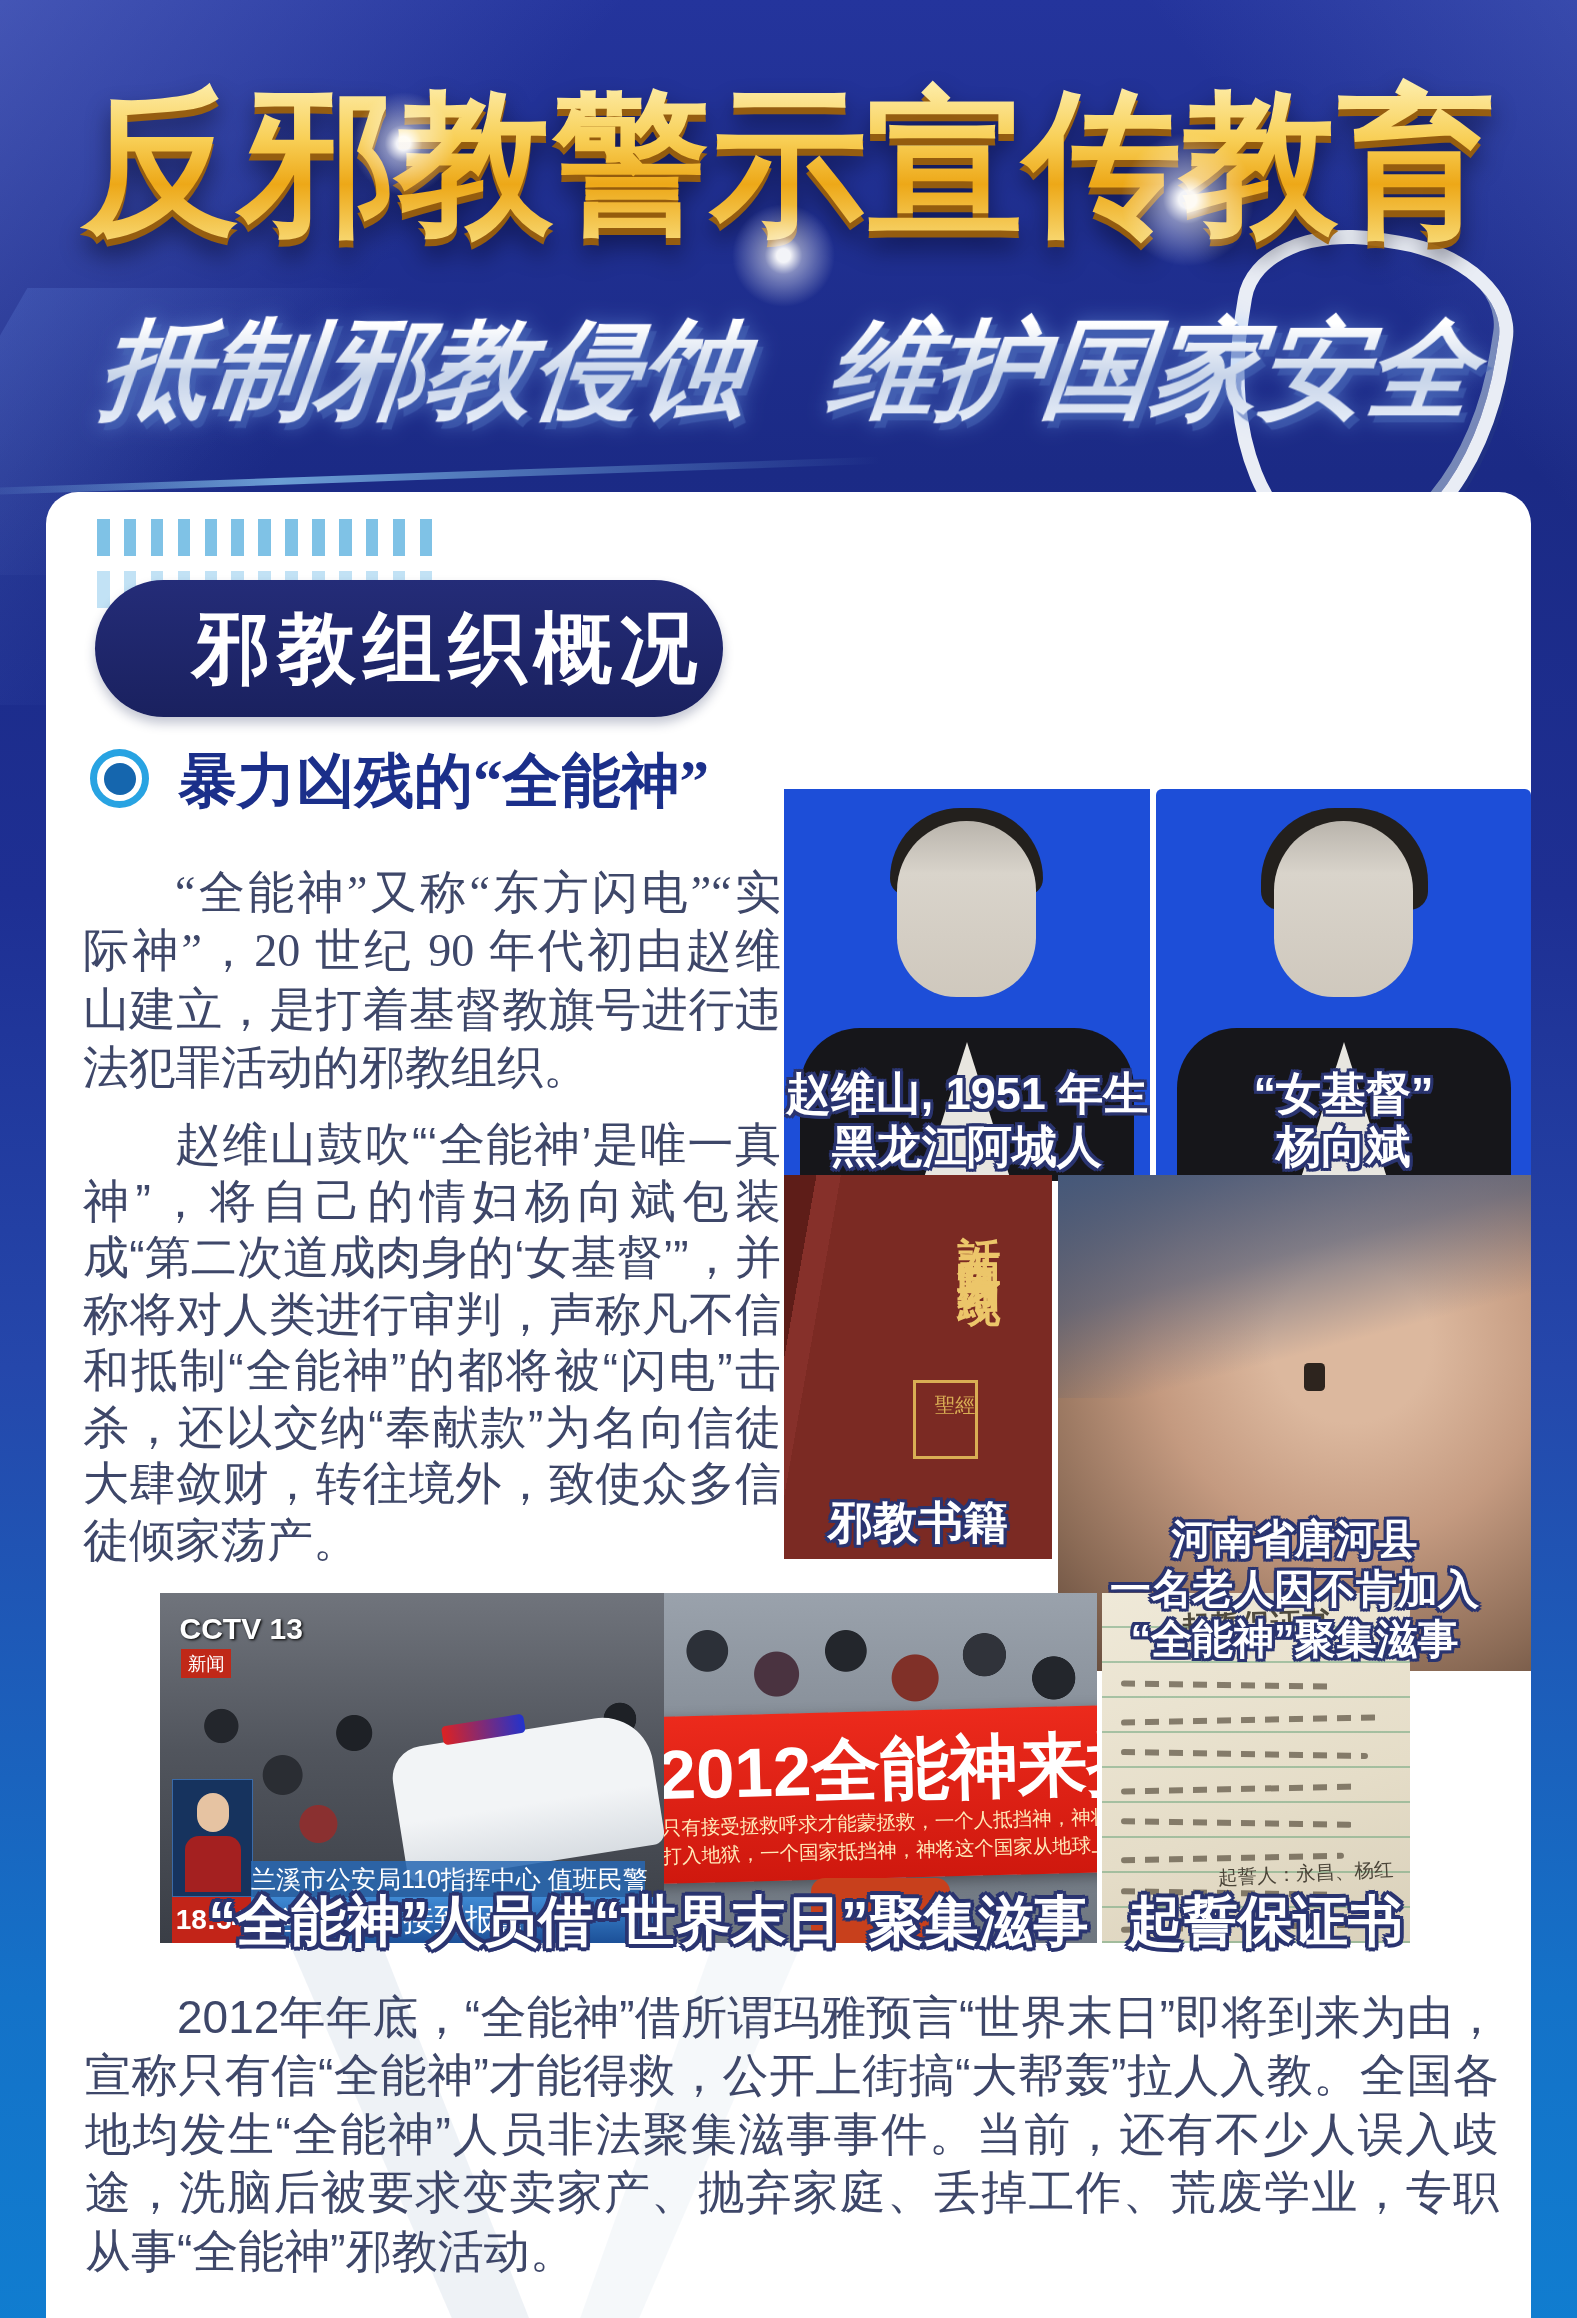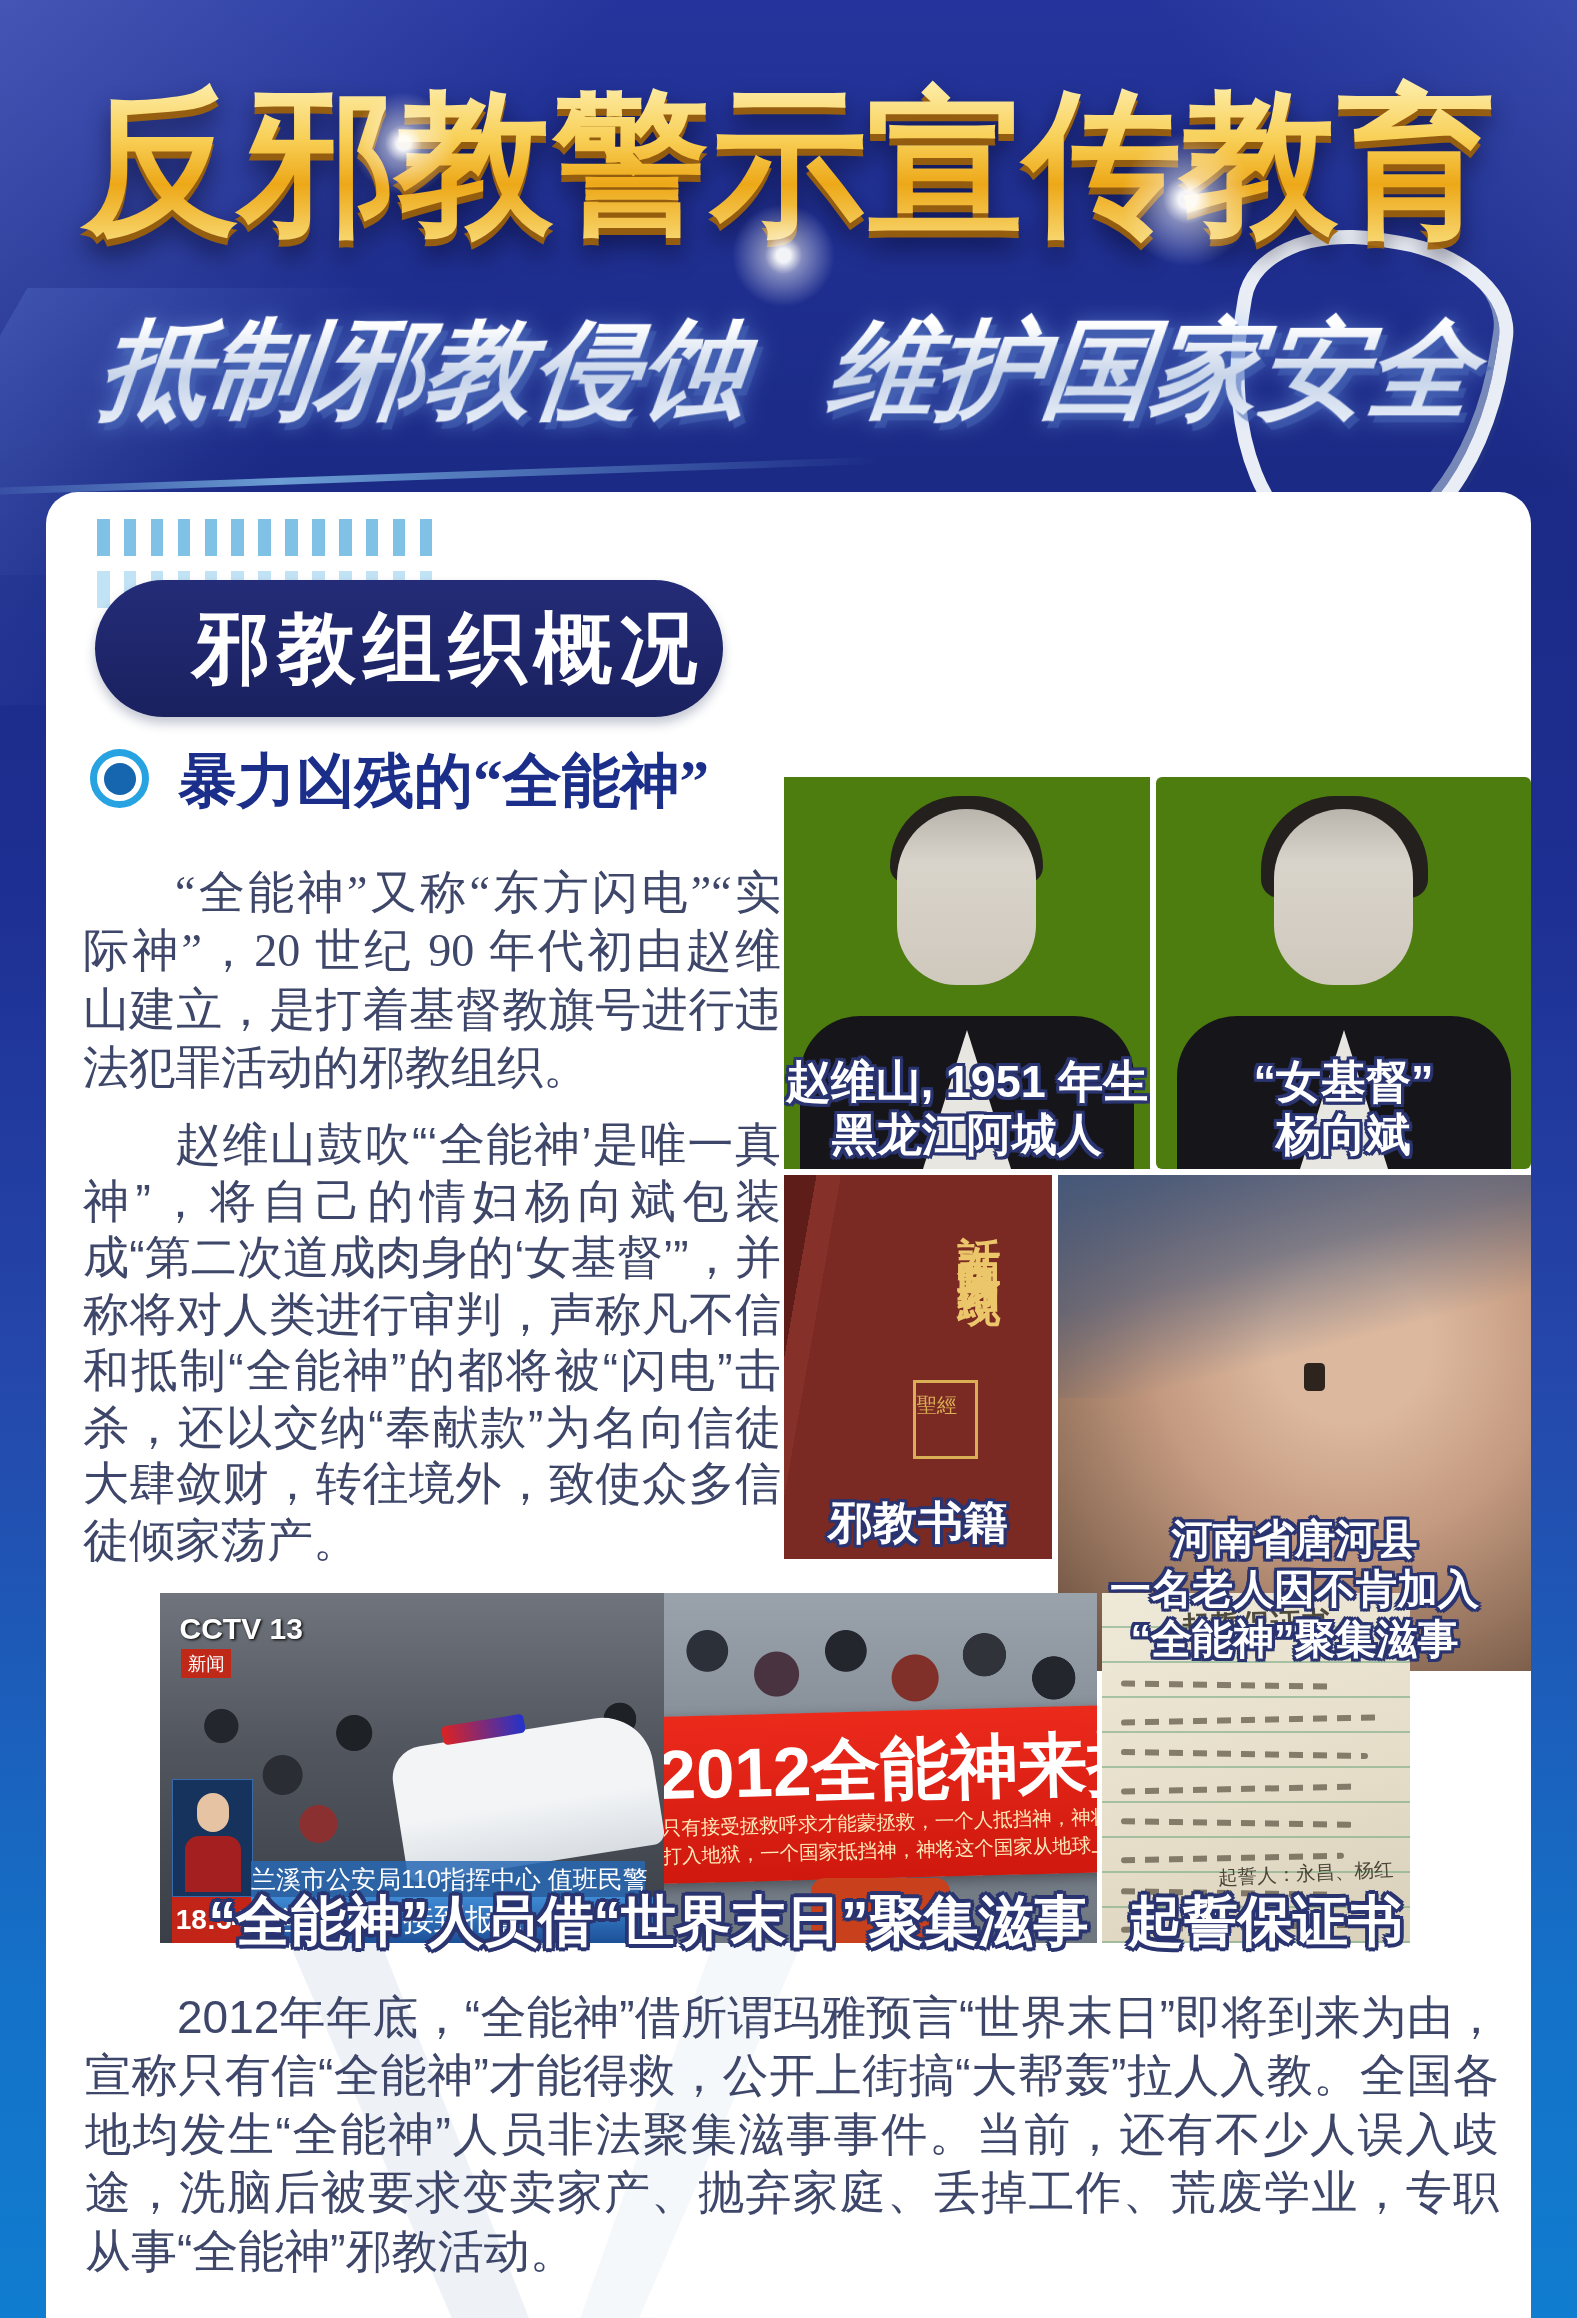--- a/index.html
+++ b/index.html
@@ -65,37 +65,37 @@
   .wm .v1{left:0;border-width:612px 60px 0 60px;border-color:transparent;border-top-color:#dfe6ef;
     clip-path:polygon(0 0,20% 0,58% 100%,42% 100%);width:603px;height:612px;border:none;background:#dfe6ef;
     -webkit-clip-path:polygon(0 0,16% 0,56% 100%,44% 100%);}
   .wm .v2{left:0;width:603px;height:612px;background:#edf2f7;
     clip-path:polygon(84% 0,100% 0,56% 100%,48% 100%);}
 
   
   .photo{position:absolute;overflow:hidden;}
   .pcap{position:absolute;width:100%;text-align:center;color:#fff;font-weight:bold;z-index:3;
     text-shadow:2.8px 2.8px 0 #2a3470,-2.8px 2.8px 0 #2a3470,2.8px -2.8px 0 #2a3470,-2.8px -2.8px 0 #2a3470,0 3.2px 0 #2a3470,3.2px 0 0 #2a3470,0 -3.2px 0 #2a3470,-3.2px 0 0 #2a3470;}
-  .portrait{background:#4d7c0f;}
+  .portrait{background:#1d4ed8;margin-top:12px;}
   .portrait .head{position:absolute;left:50%;top:32px;width:139px;height:176px;margin-left:-70px;border-radius:70px 70px 60px 60px;
     background:linear-gradient(180deg,#b9b4ac 0%,#d9d4cb 30%,#cfc8bd 100%);}
   .portrait .hair{position:absolute;left:50%;top:18.5px;width:153px;height:88px;margin-left:-77px;border-radius:74px 74px 18.5px 18.5px;background:#23201d;}
   .portrait .body{position:absolute;left:50%;bottom:0;width:334px;height:153px;margin-left:-167px;border-radius:60px 60px 0 0;background:#16161a;}
   .portrait .shirt{position:absolute;left:50%;bottom:0;width:0;height:0;margin-left:-44px;
     border-left:44px solid transparent;border-right:44px solid transparent;border-bottom:139px solid #e8e6e0;}
   .p-zhao{left:738px;top:285px;width:366px;height:392px;}
   .p-yang{left:1110px;top:285px;width:375px;height:392px;border-radius:6px;}
   .p-yang .hair{width:167px;height:102px;margin-left:-83px;}
   .cap2{bottom:8.3px;font-size:45px;line-height:1.18;}
 
   .p-book{left:738px;top:683px;width:268px;height:384px;background:linear-gradient(100deg,#5e1d18 0 32px,#86302a 32px 56px,#7b2a23 56px 100%);}
   .book-title{position:absolute;right:44px;top:25.5px;writing-mode:vertical-rl;font-size:43px;letter-spacing:10.2px;
     color:#ecc66a;font-family:"Liberation Serif", serif;font-weight:bold;}
   .book-seal{position:absolute;left:50%;bottom:100px;width:65px;height:79px;margin-left:-4.6px;border:3.2px solid #d9ae54;
-    color:#d9ae54;font-size:20.4px;text-align:left;line-height:1.2;padding-top:10.2px;box-sizing:border-box;font-family:"Liberation Serif", serif;}
+    color:#d9ae54;font-size:20.4px;text-align:right;line-height:1.2;padding-top:10.2px;box-sizing:border-box;font-family:"Liberation Serif", serif;}
   .cap-book{bottom:6.5px;font-size:45px;}
 
   .p-ear{left:1012px;top:683px;width:473px;height:496px;
     background:radial-gradient(circle at 62% 34%,#dcb89e 0 18%,#c49a80 45%,#8a6a55 78%,#5e4638 100%);}
   .p-ear::before{content:"";position:absolute;left:0;top:0;width:100%;height:45%;
     background:linear-gradient(165deg,#45587a 0%,rgba(70,88,122,.6) 40%,rgba(70,88,122,0) 70%);}
   .p-ear::after{content:"";position:absolute;left:52%;top:38%;width:21.3px;height:28px;background:#2d241e;border-radius:4.6px;}
   .cap-ear{bottom:7.4px;font-size:41px;line-height:1.22;}
 
   

